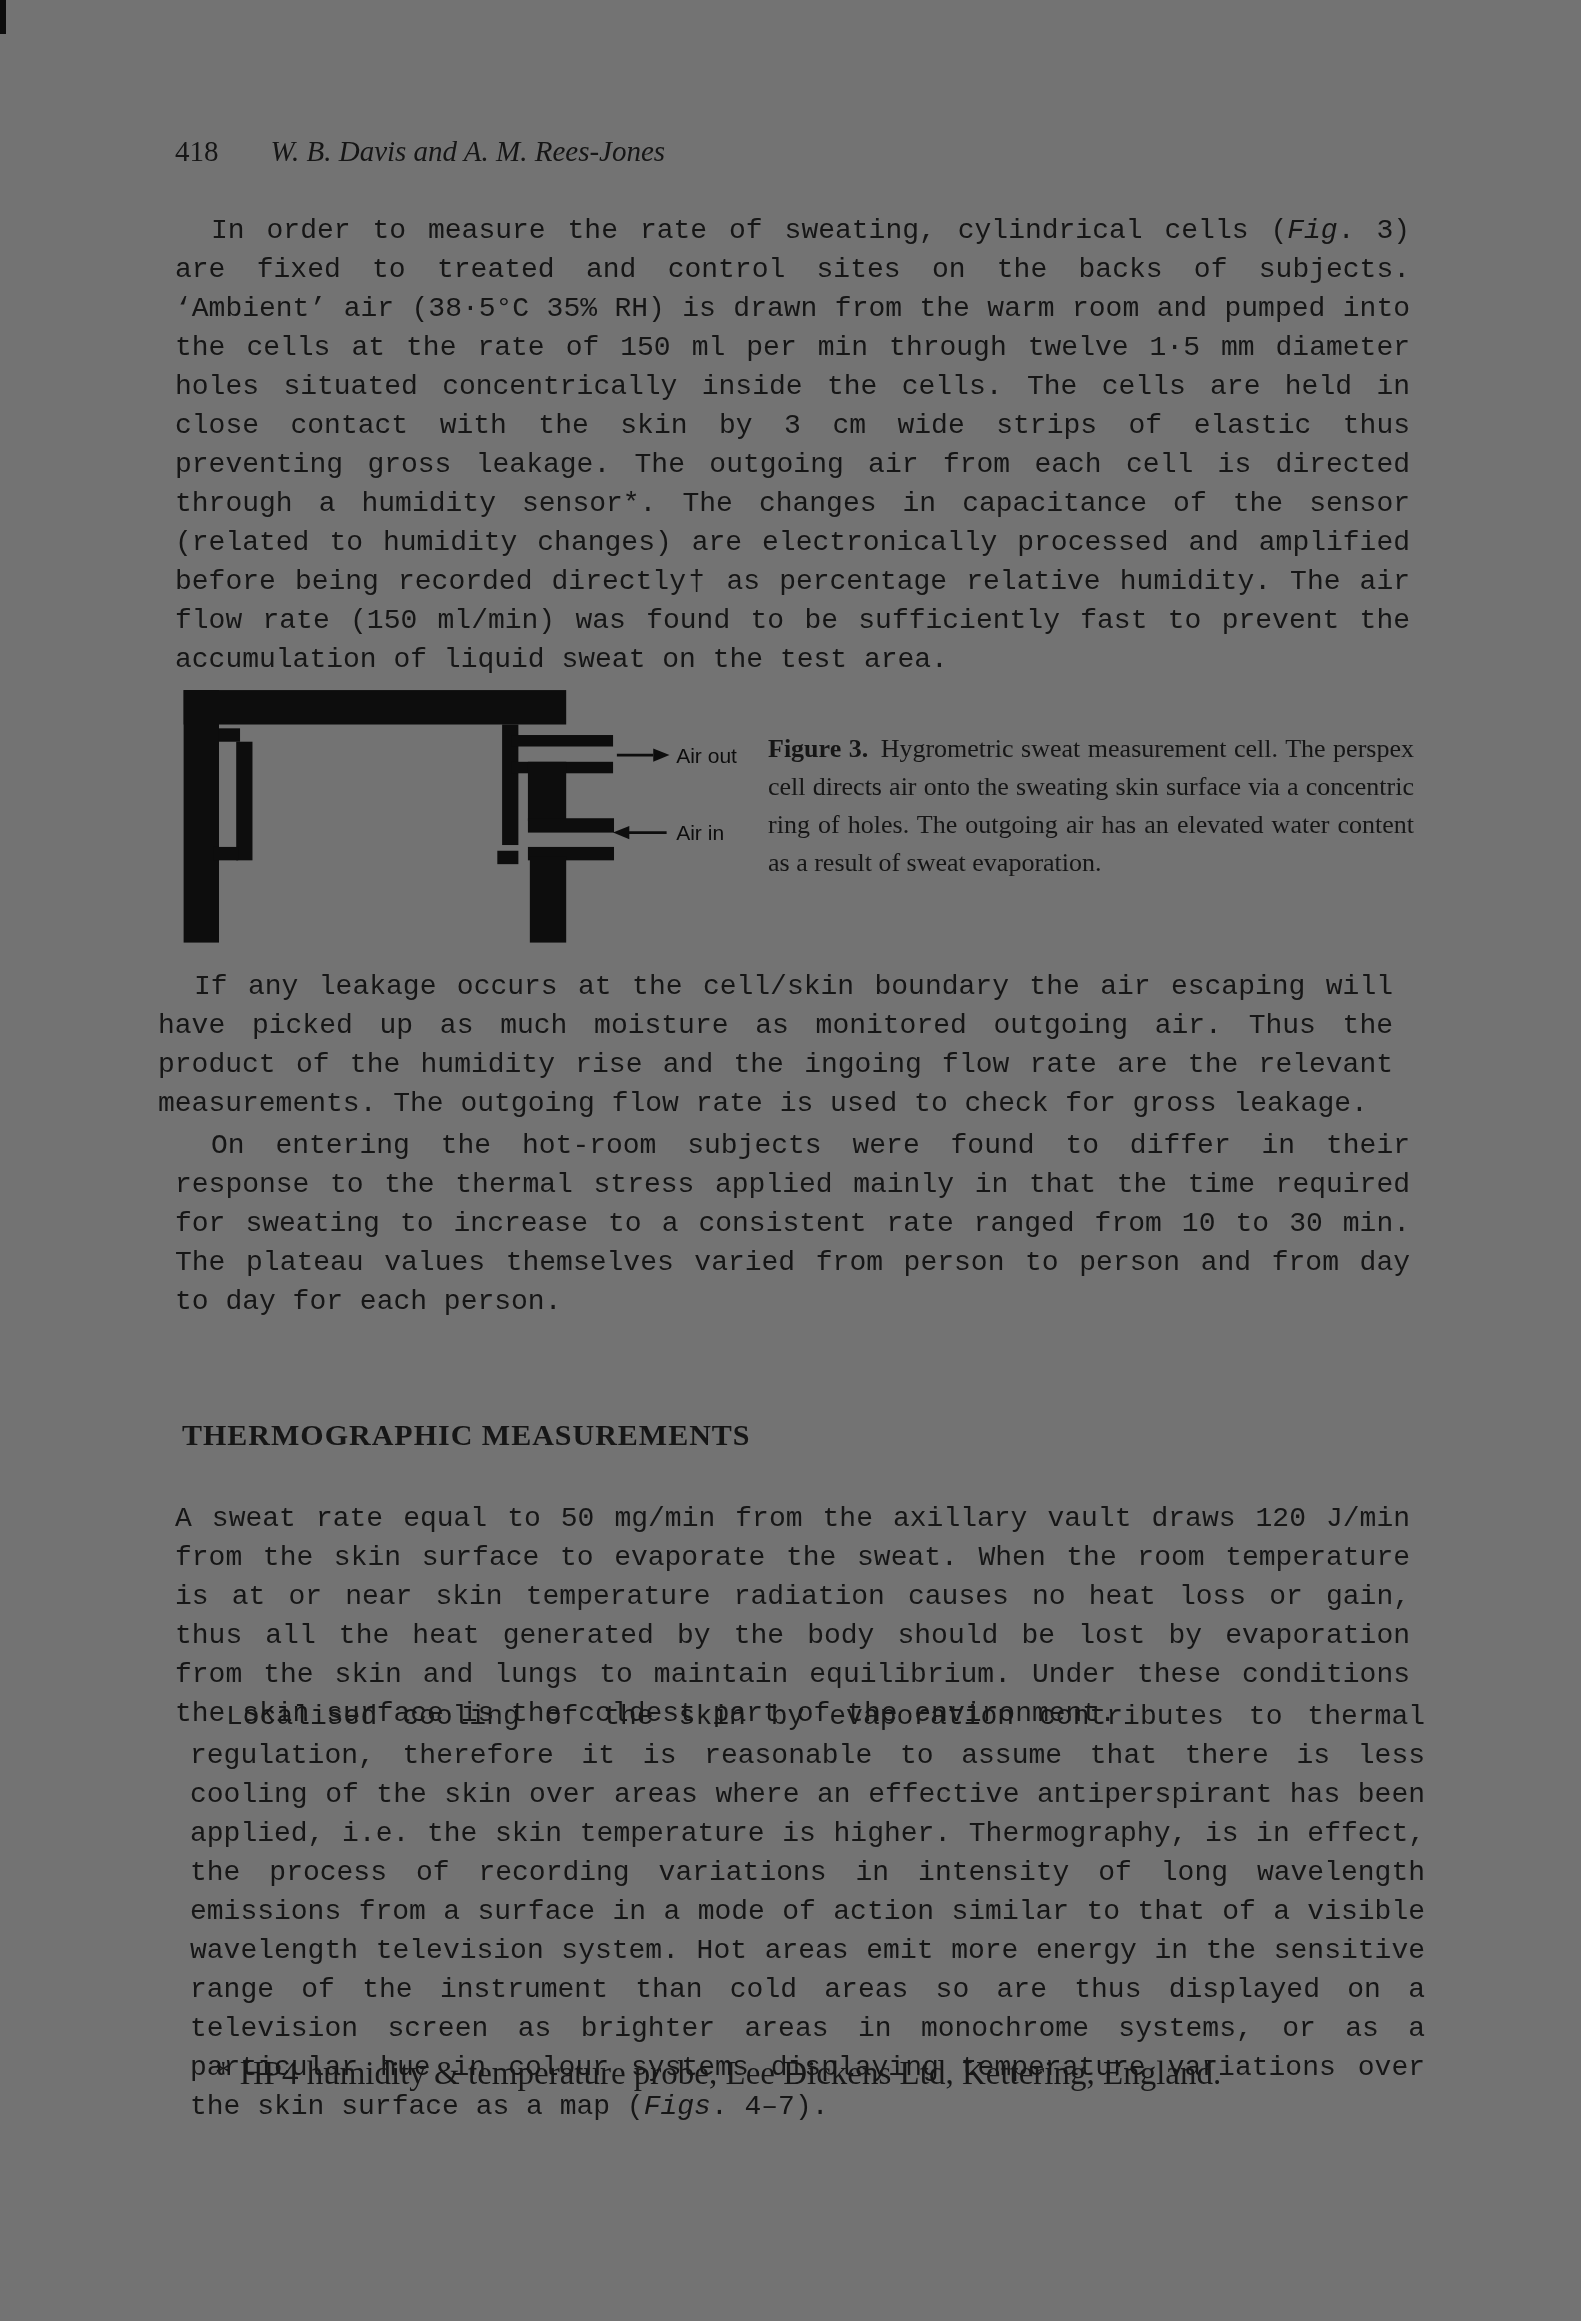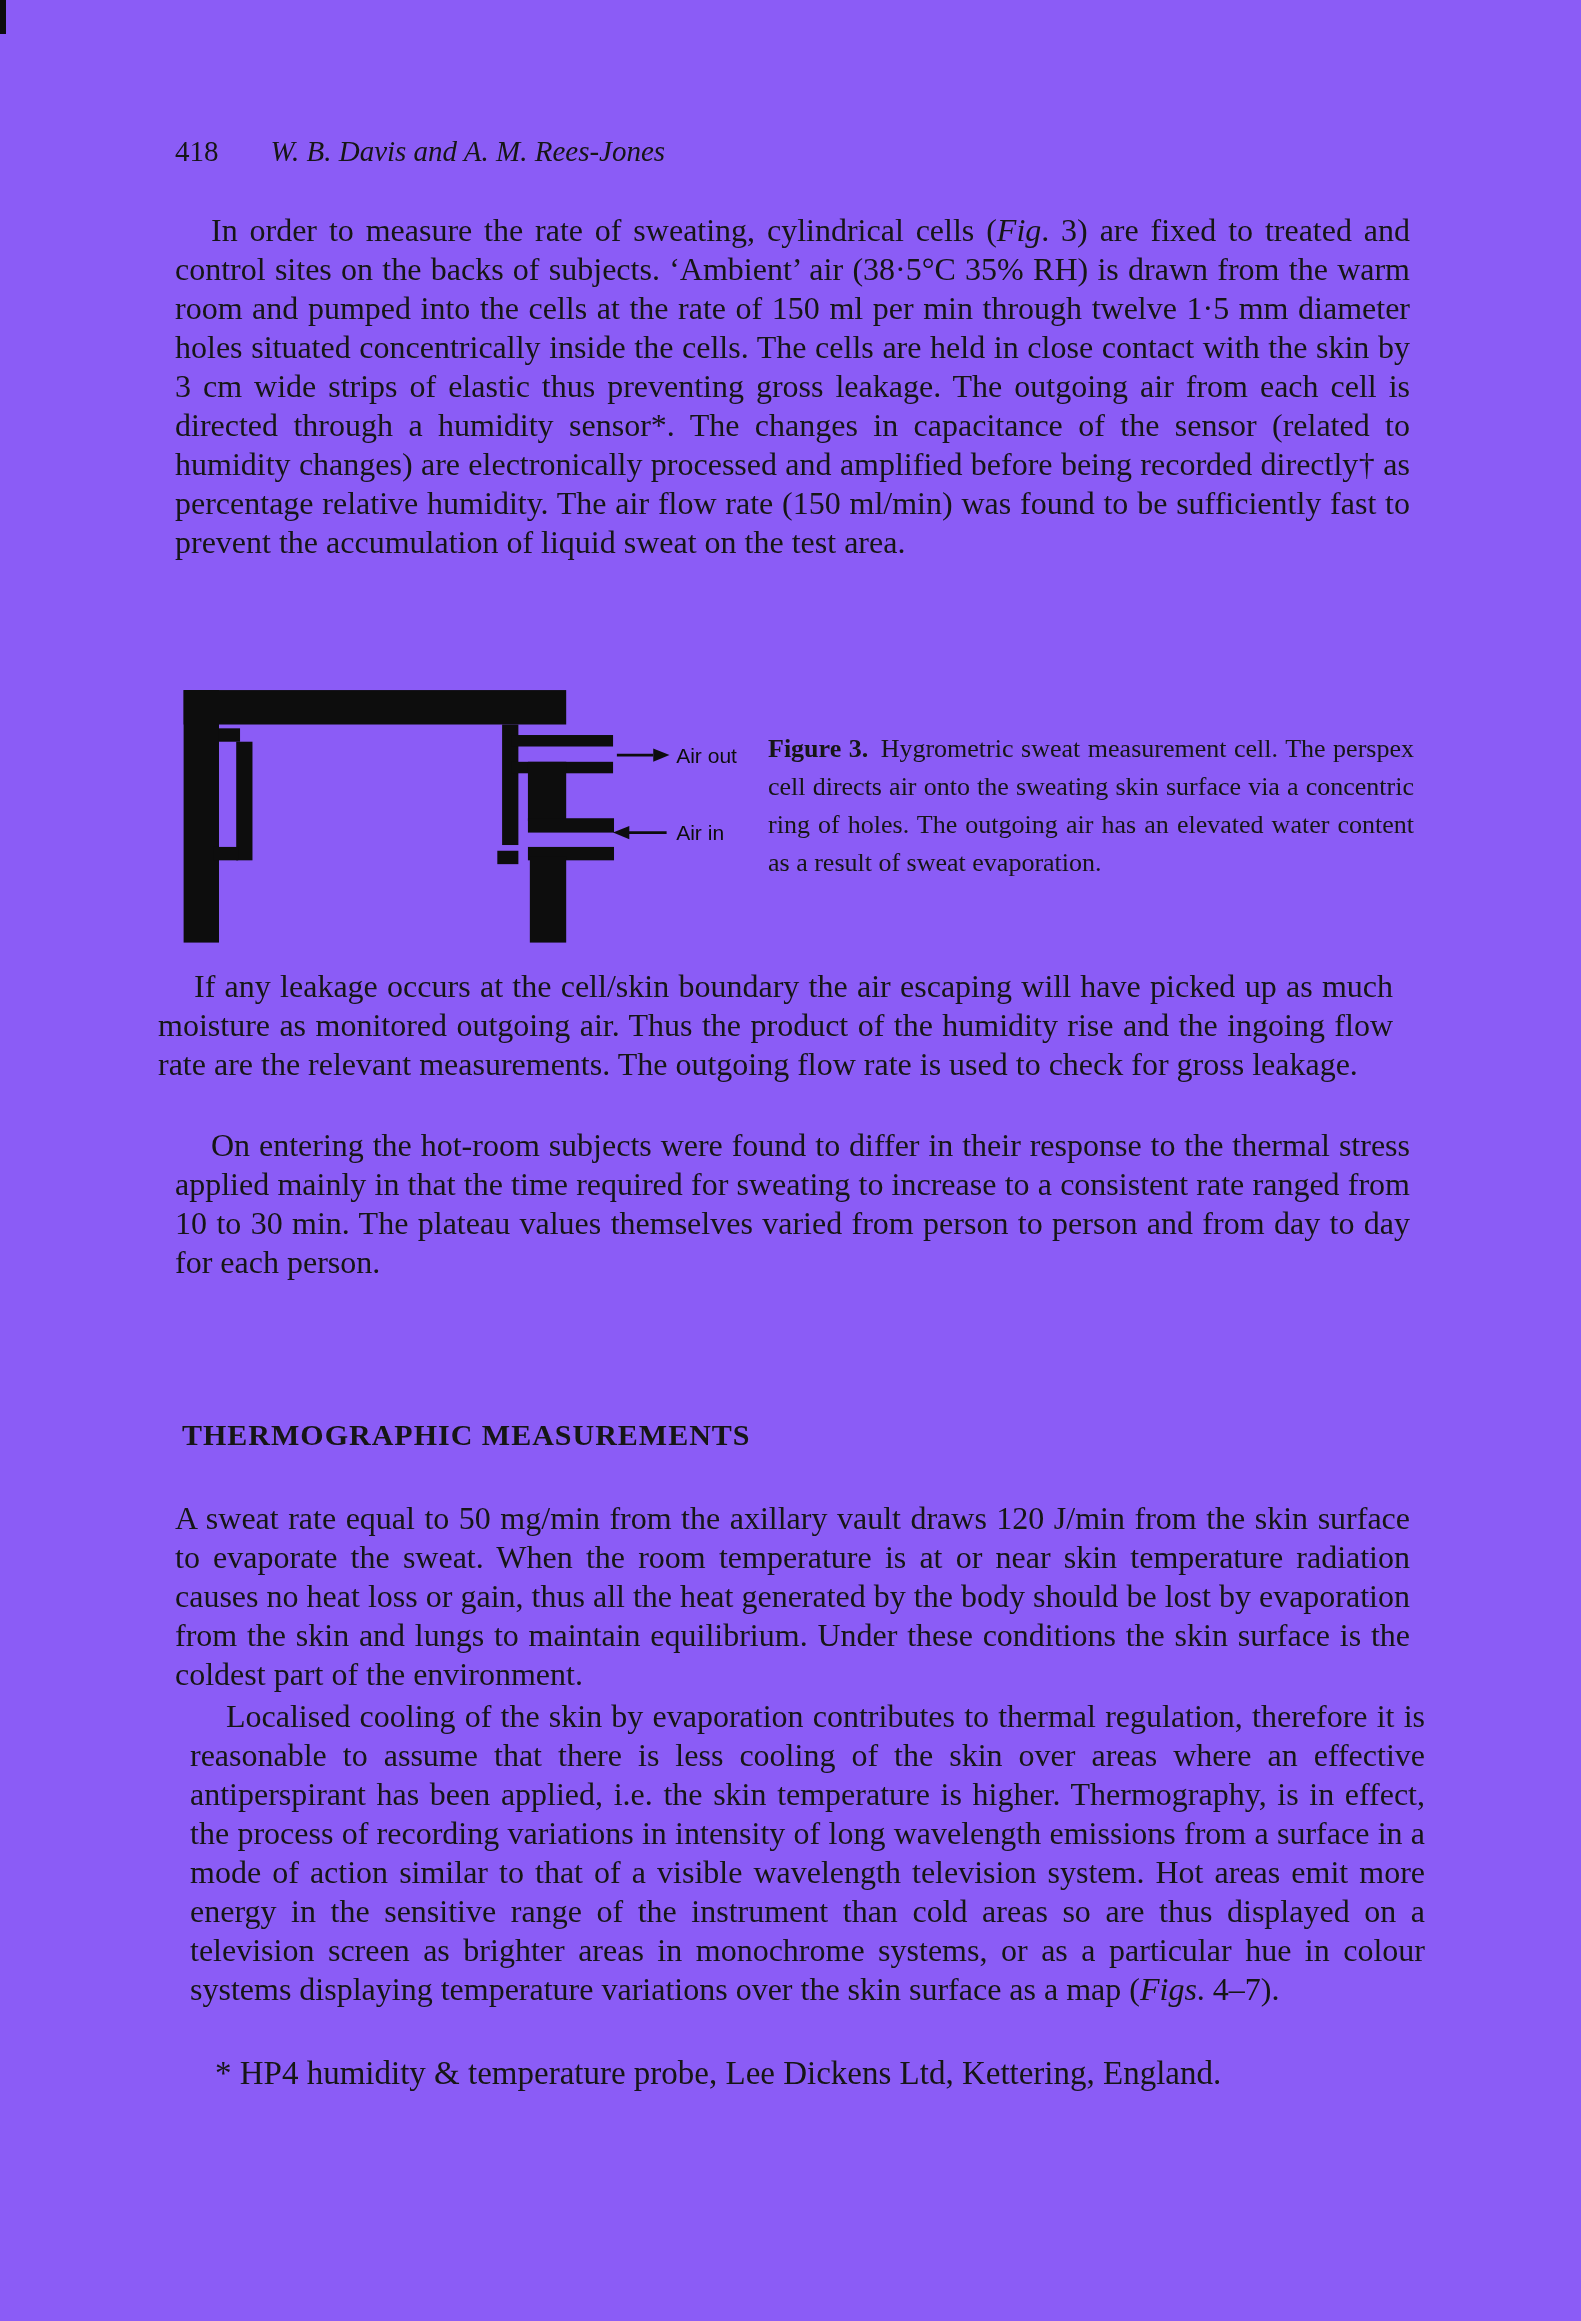--- a/index.html
+++ b/index.html
@@ -1,38 +1,39 @@
 <!DOCTYPE html>
 <html><head>
 <meta charset="utf-8">
 <style>
   html,body{margin:0;padding:0;background:#ffffff;}
   .page{
     position:relative;
     width:1582px;
     height:2322px;
-    background:#8b5cf6;
+    background:#737373;
     font-family:"Liberation Serif", serif;
     color:#161616;
     overflow:hidden;
   }
   .abs{position:absolute;}
   p{margin:0;padding:0;}
   .running-head{
     left:175px; top:135px;
     font-size:29px;
     white-space:nowrap;
   }
   .page-num{display:inline-block;margin-right:52px;}
   .authors{font-style:italic;}
   .body-text{
     width:1235px;
-    font-size:32px;
+    font-size:28px;
     line-height:39px;
     text-align:justify;
+    font-family:Liberation Mono, monospace;
   }
   .indent{text-indent:36px;}
   .p1{left:175px; top:211px;}
   .p2{left:158px; top:967px;}
   .p3{left:175px; top:1126px;}
   .p4{left:175px; top:1499px;}
   .p5{left:190px; top:1697px;}
   .figure-svg{left:175px; top:669px;}
   .fig-caption{
     left:768px; top:730px;

